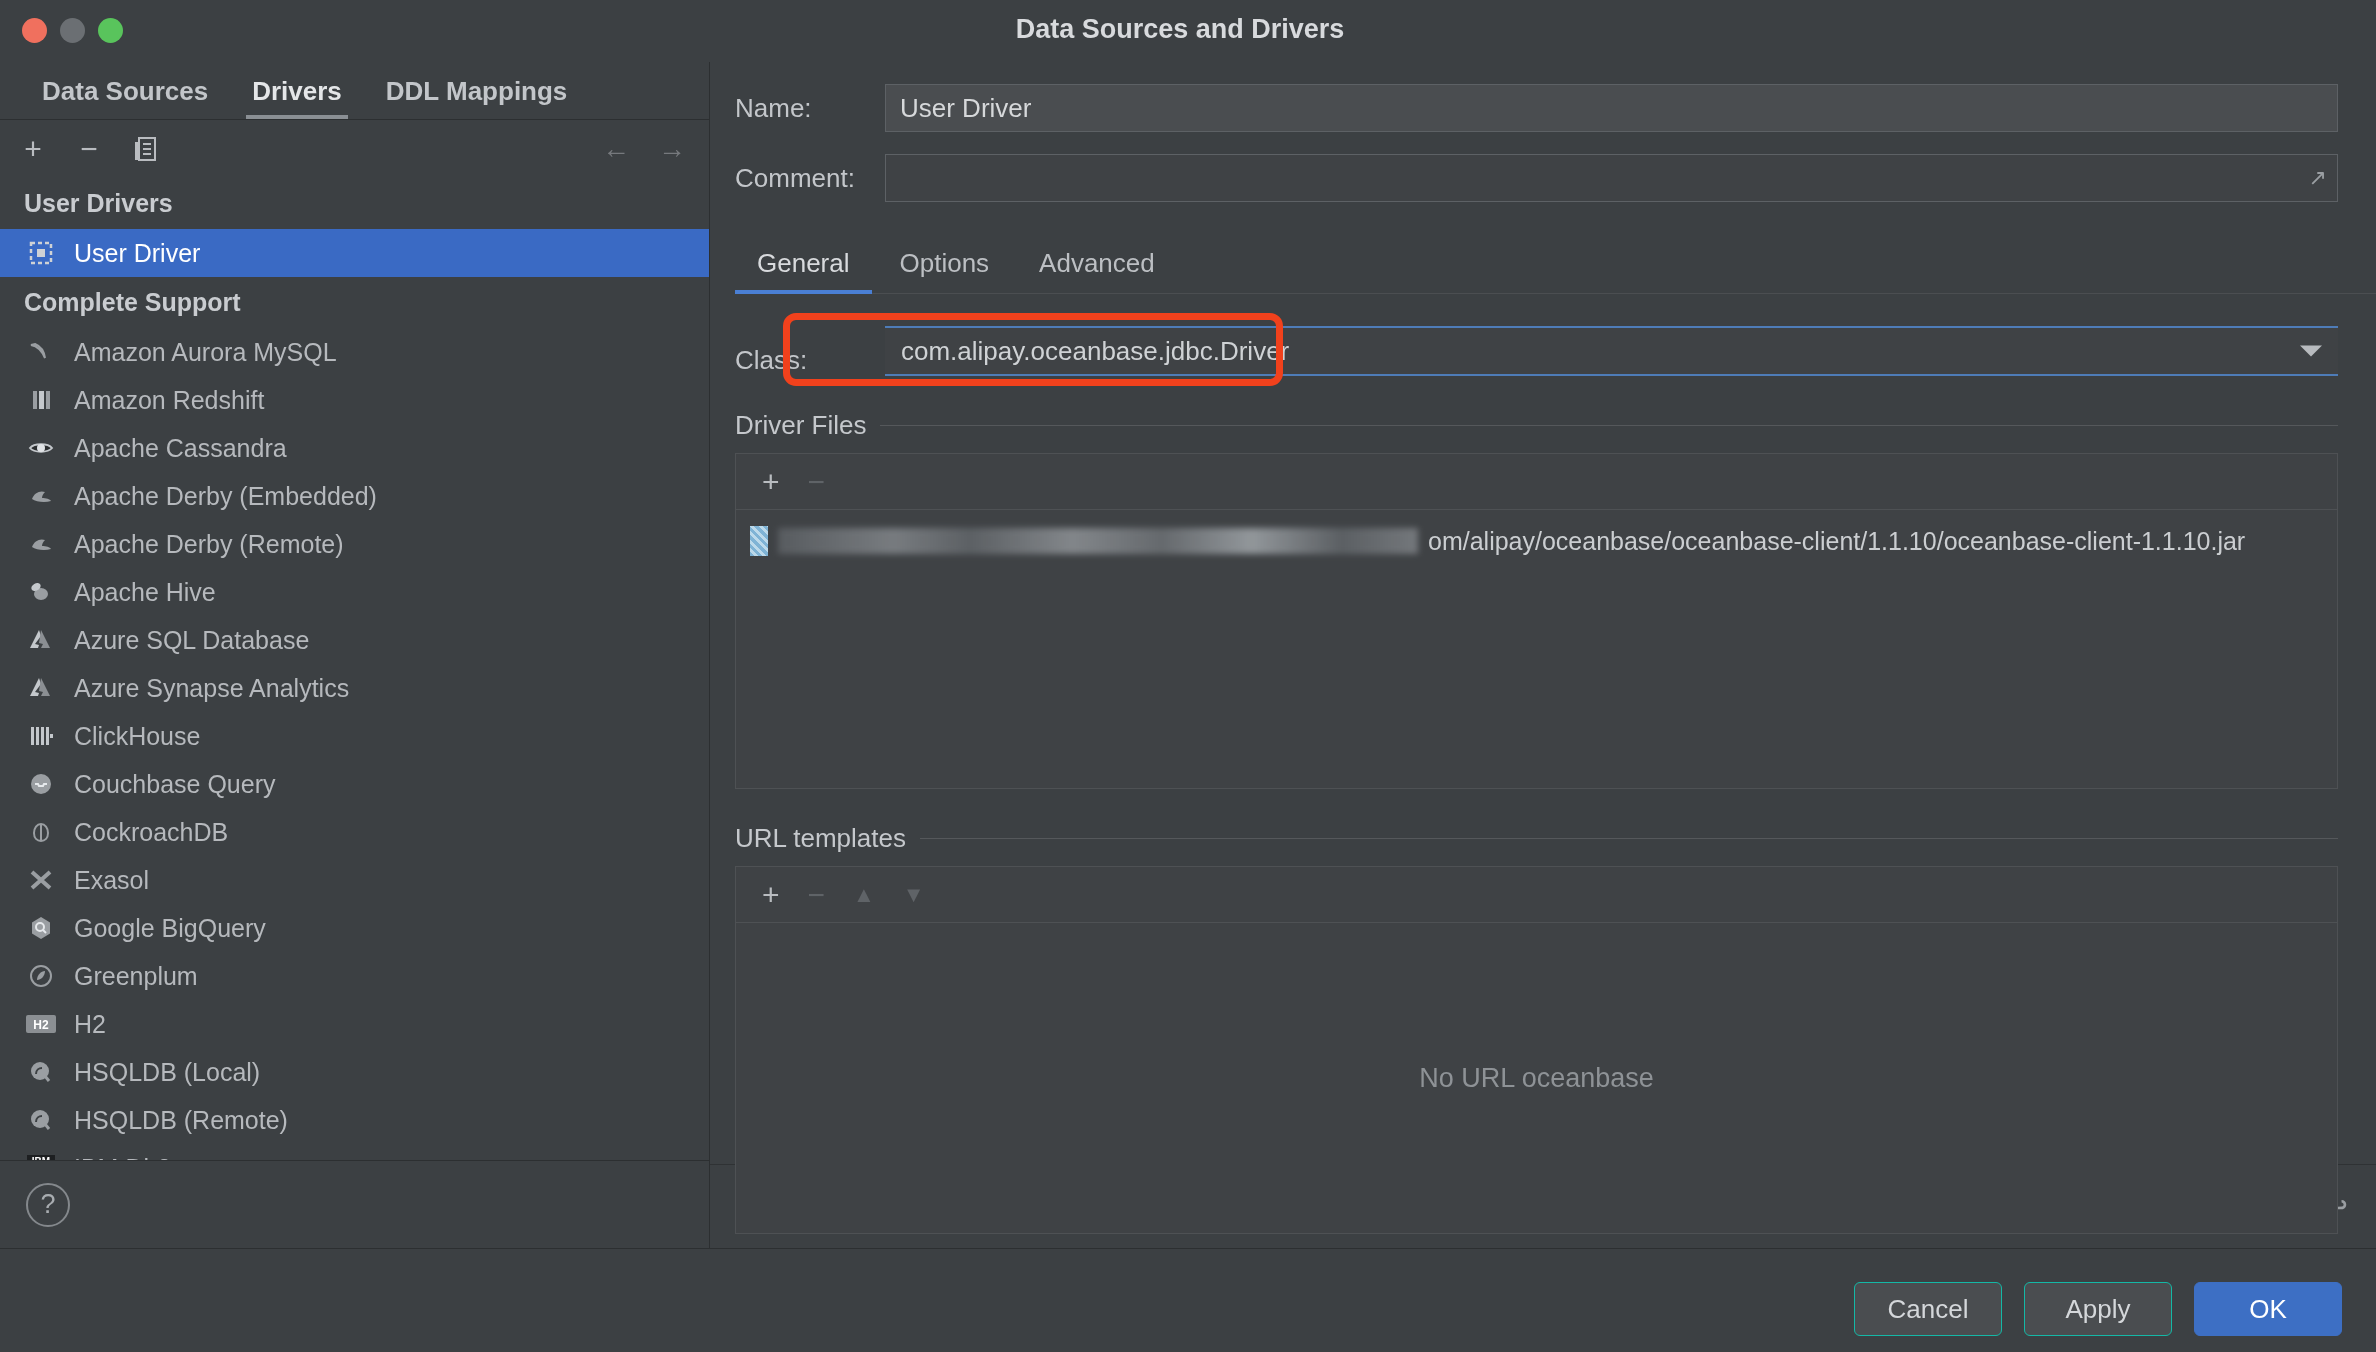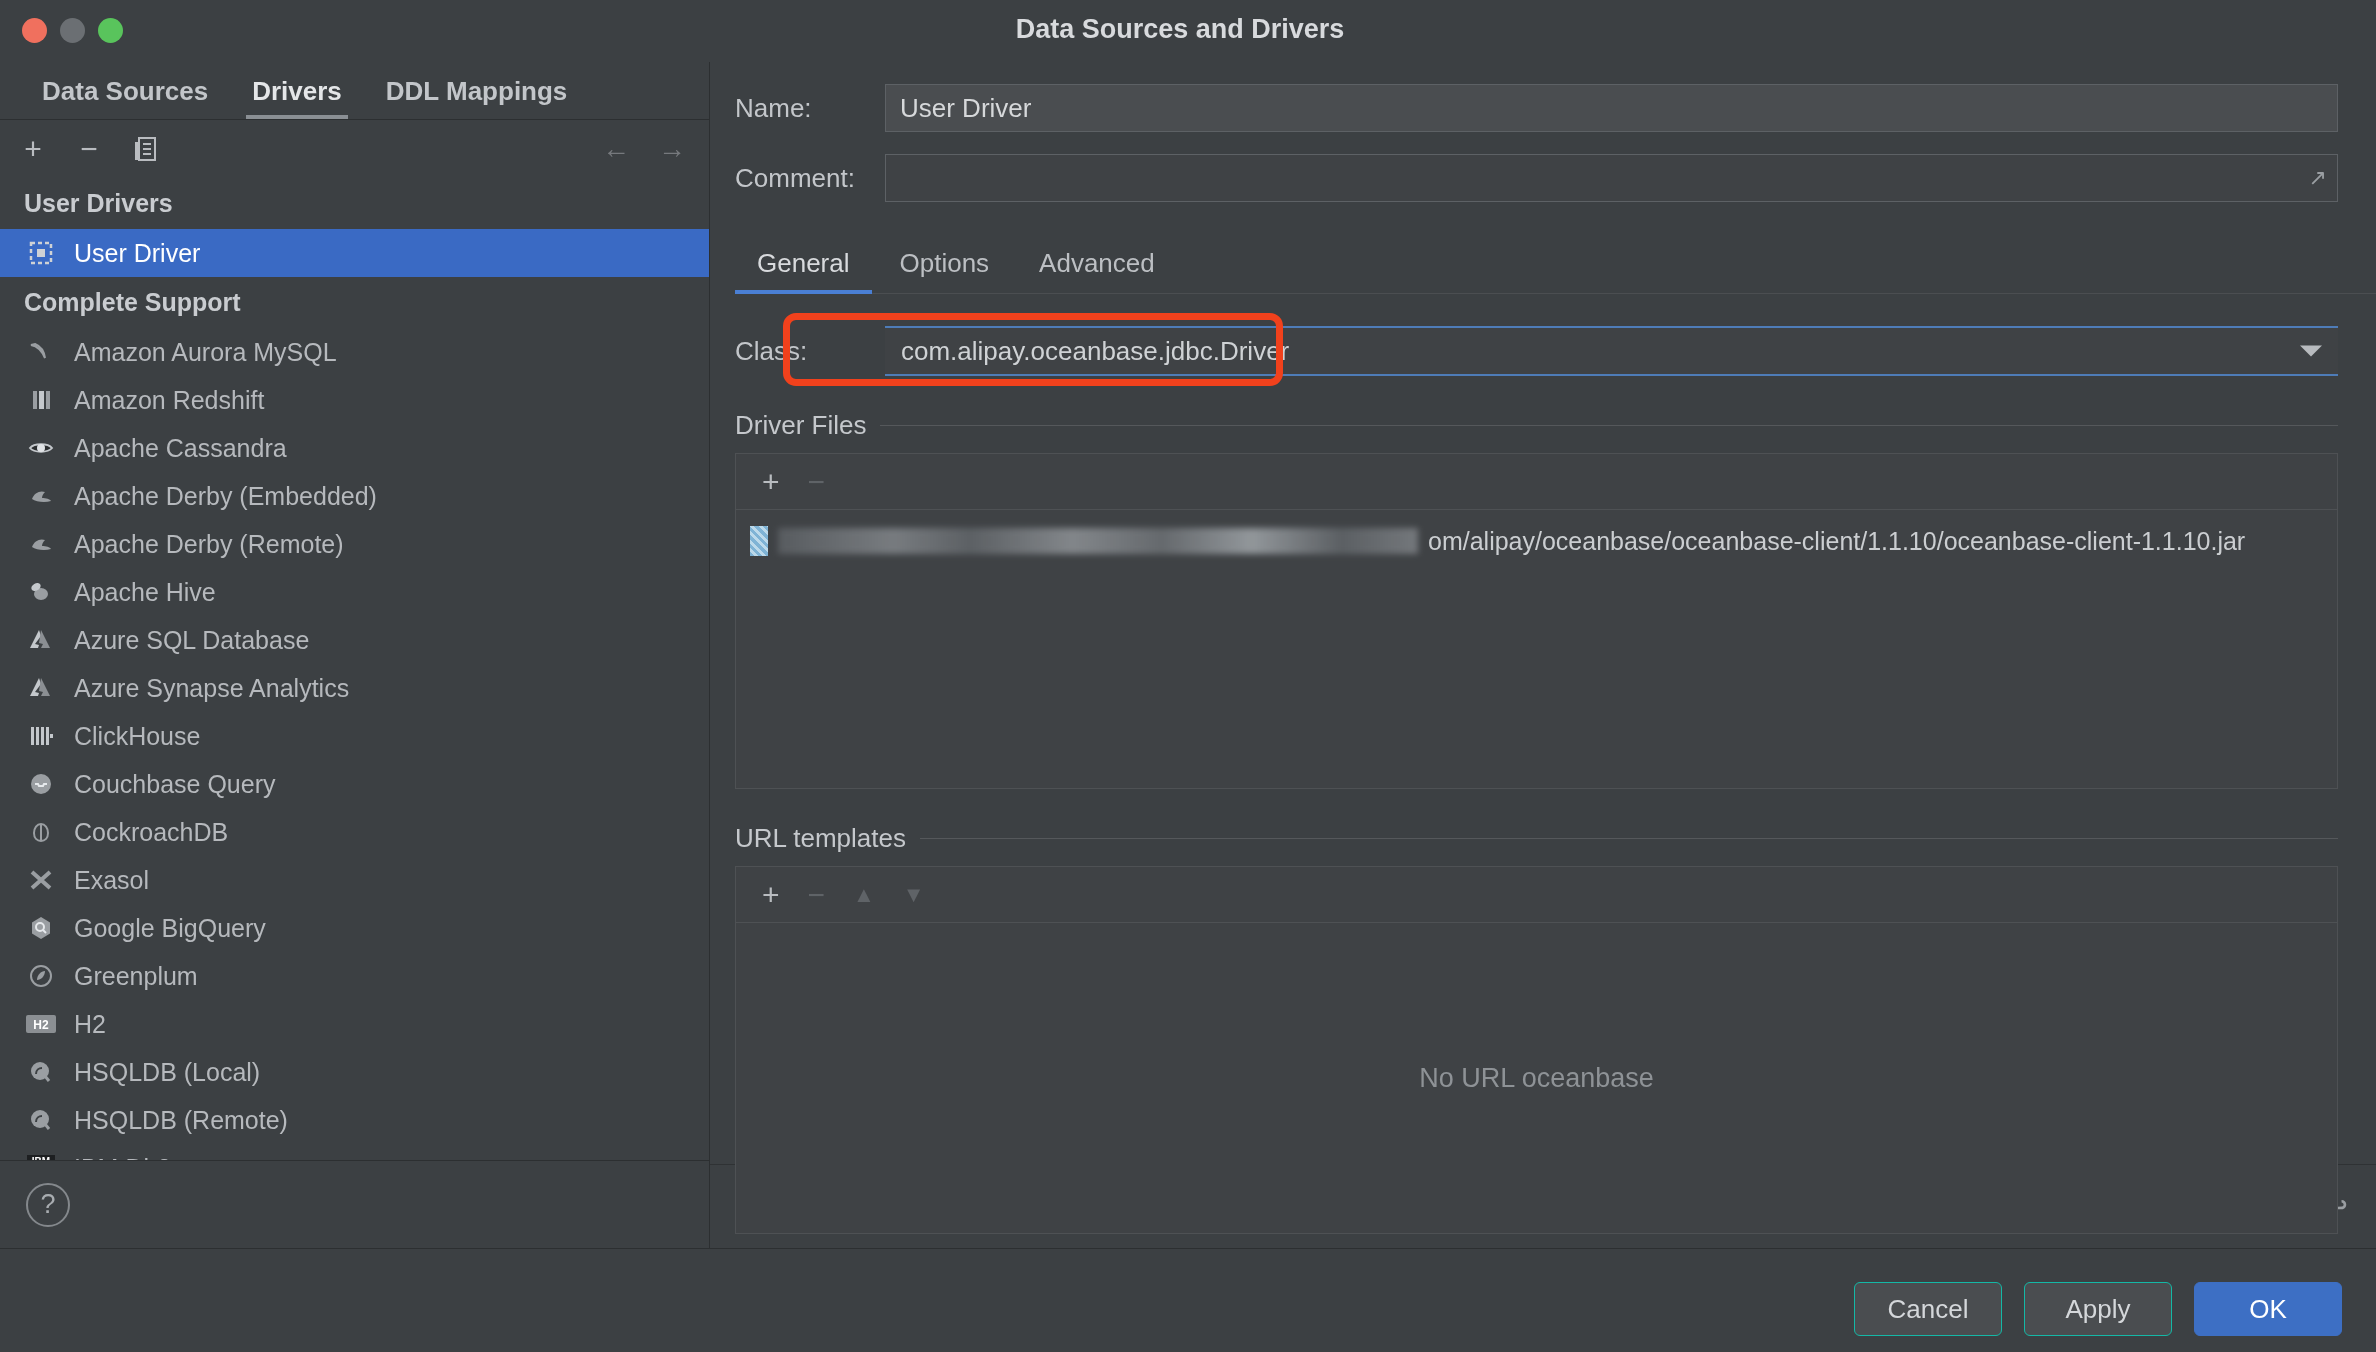--- a/index.html
+++ b/index.html
@@ -145,21 +145,21 @@
     color: #bcbfc3; font-size: 26px; position: relative;
   }
   .subtab.active { color: #d8dadd; }
   .subtab.active::after {
     content: ""; position: absolute;
     left: 0; right: 0; bottom: -1px; height: 4px;
     background: #4a7fd4;
   }
   
   .class-wrap {
-    position: relative; display: flex; align-items: center;
+    position: relative; display: flex; align-items: flex-end;
     margin: 32px 38px 12px 0;
   }
   .combo {
     flex: 1; height: 50px; position: relative;
     background: #3f4245;
     border-top: 2px solid #4e7cb8;
     border-bottom: 2px solid #4e7cb8;
     border-left: none; border-right: none;
     display: flex; align-items: center;
   }

